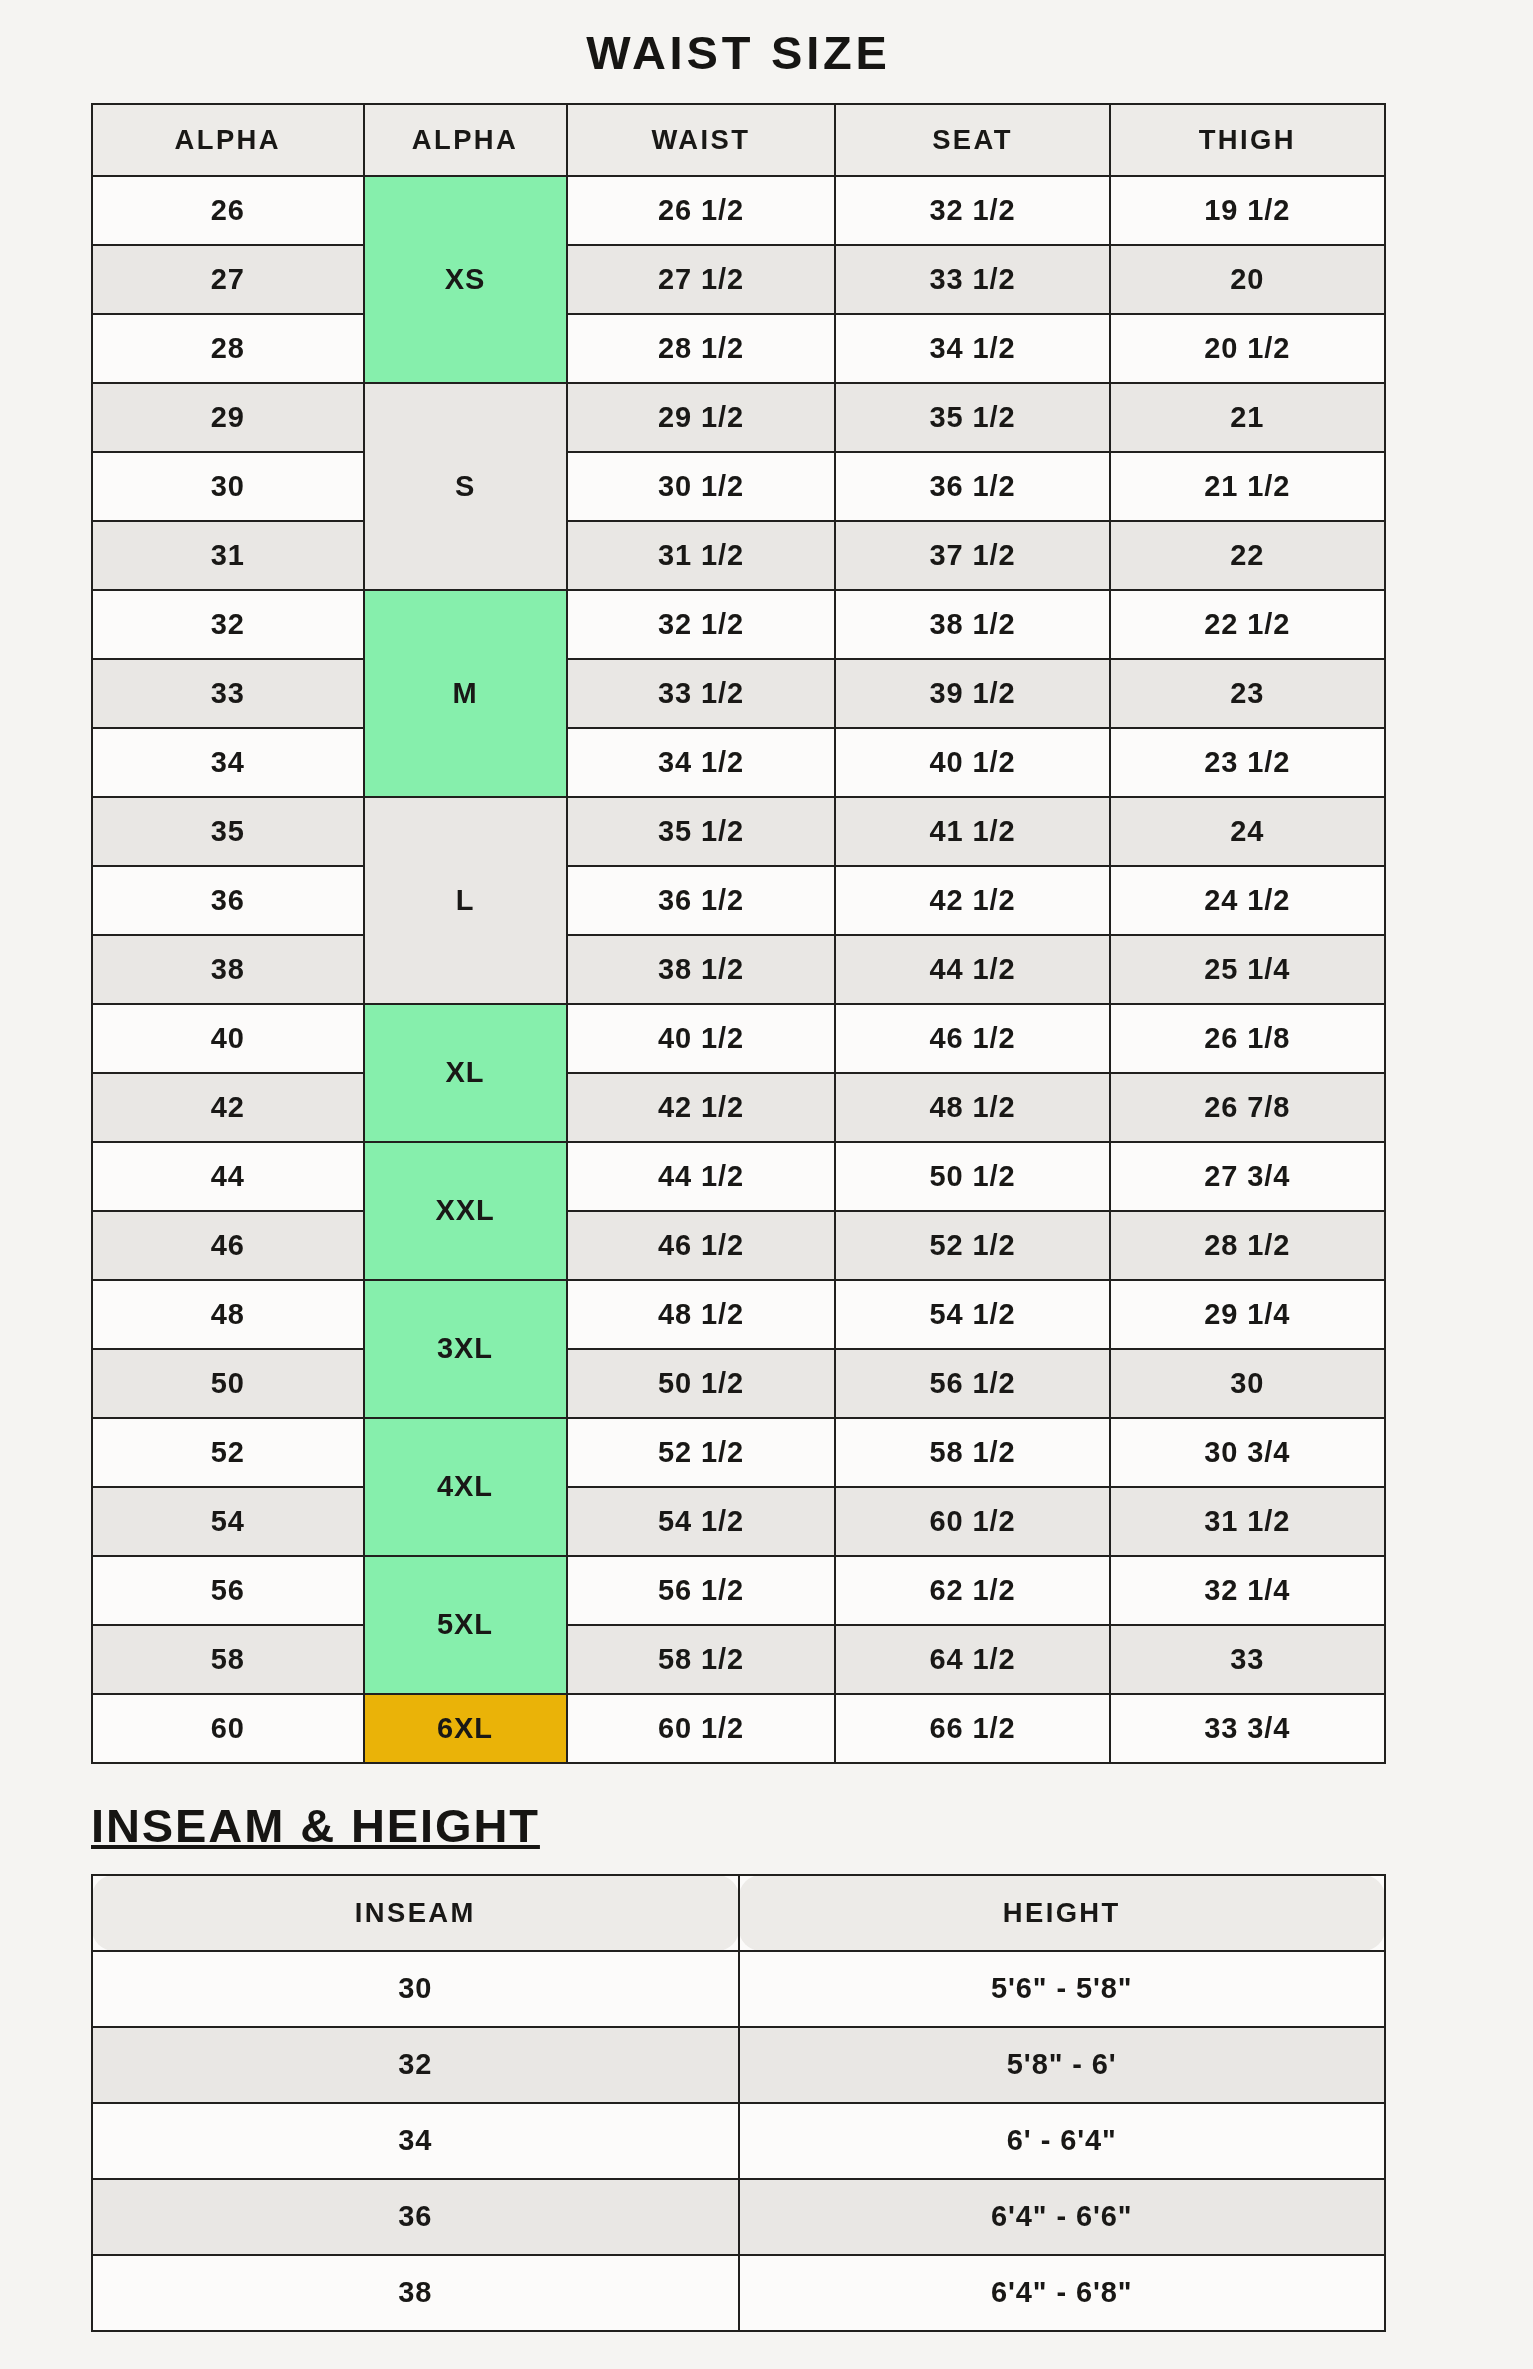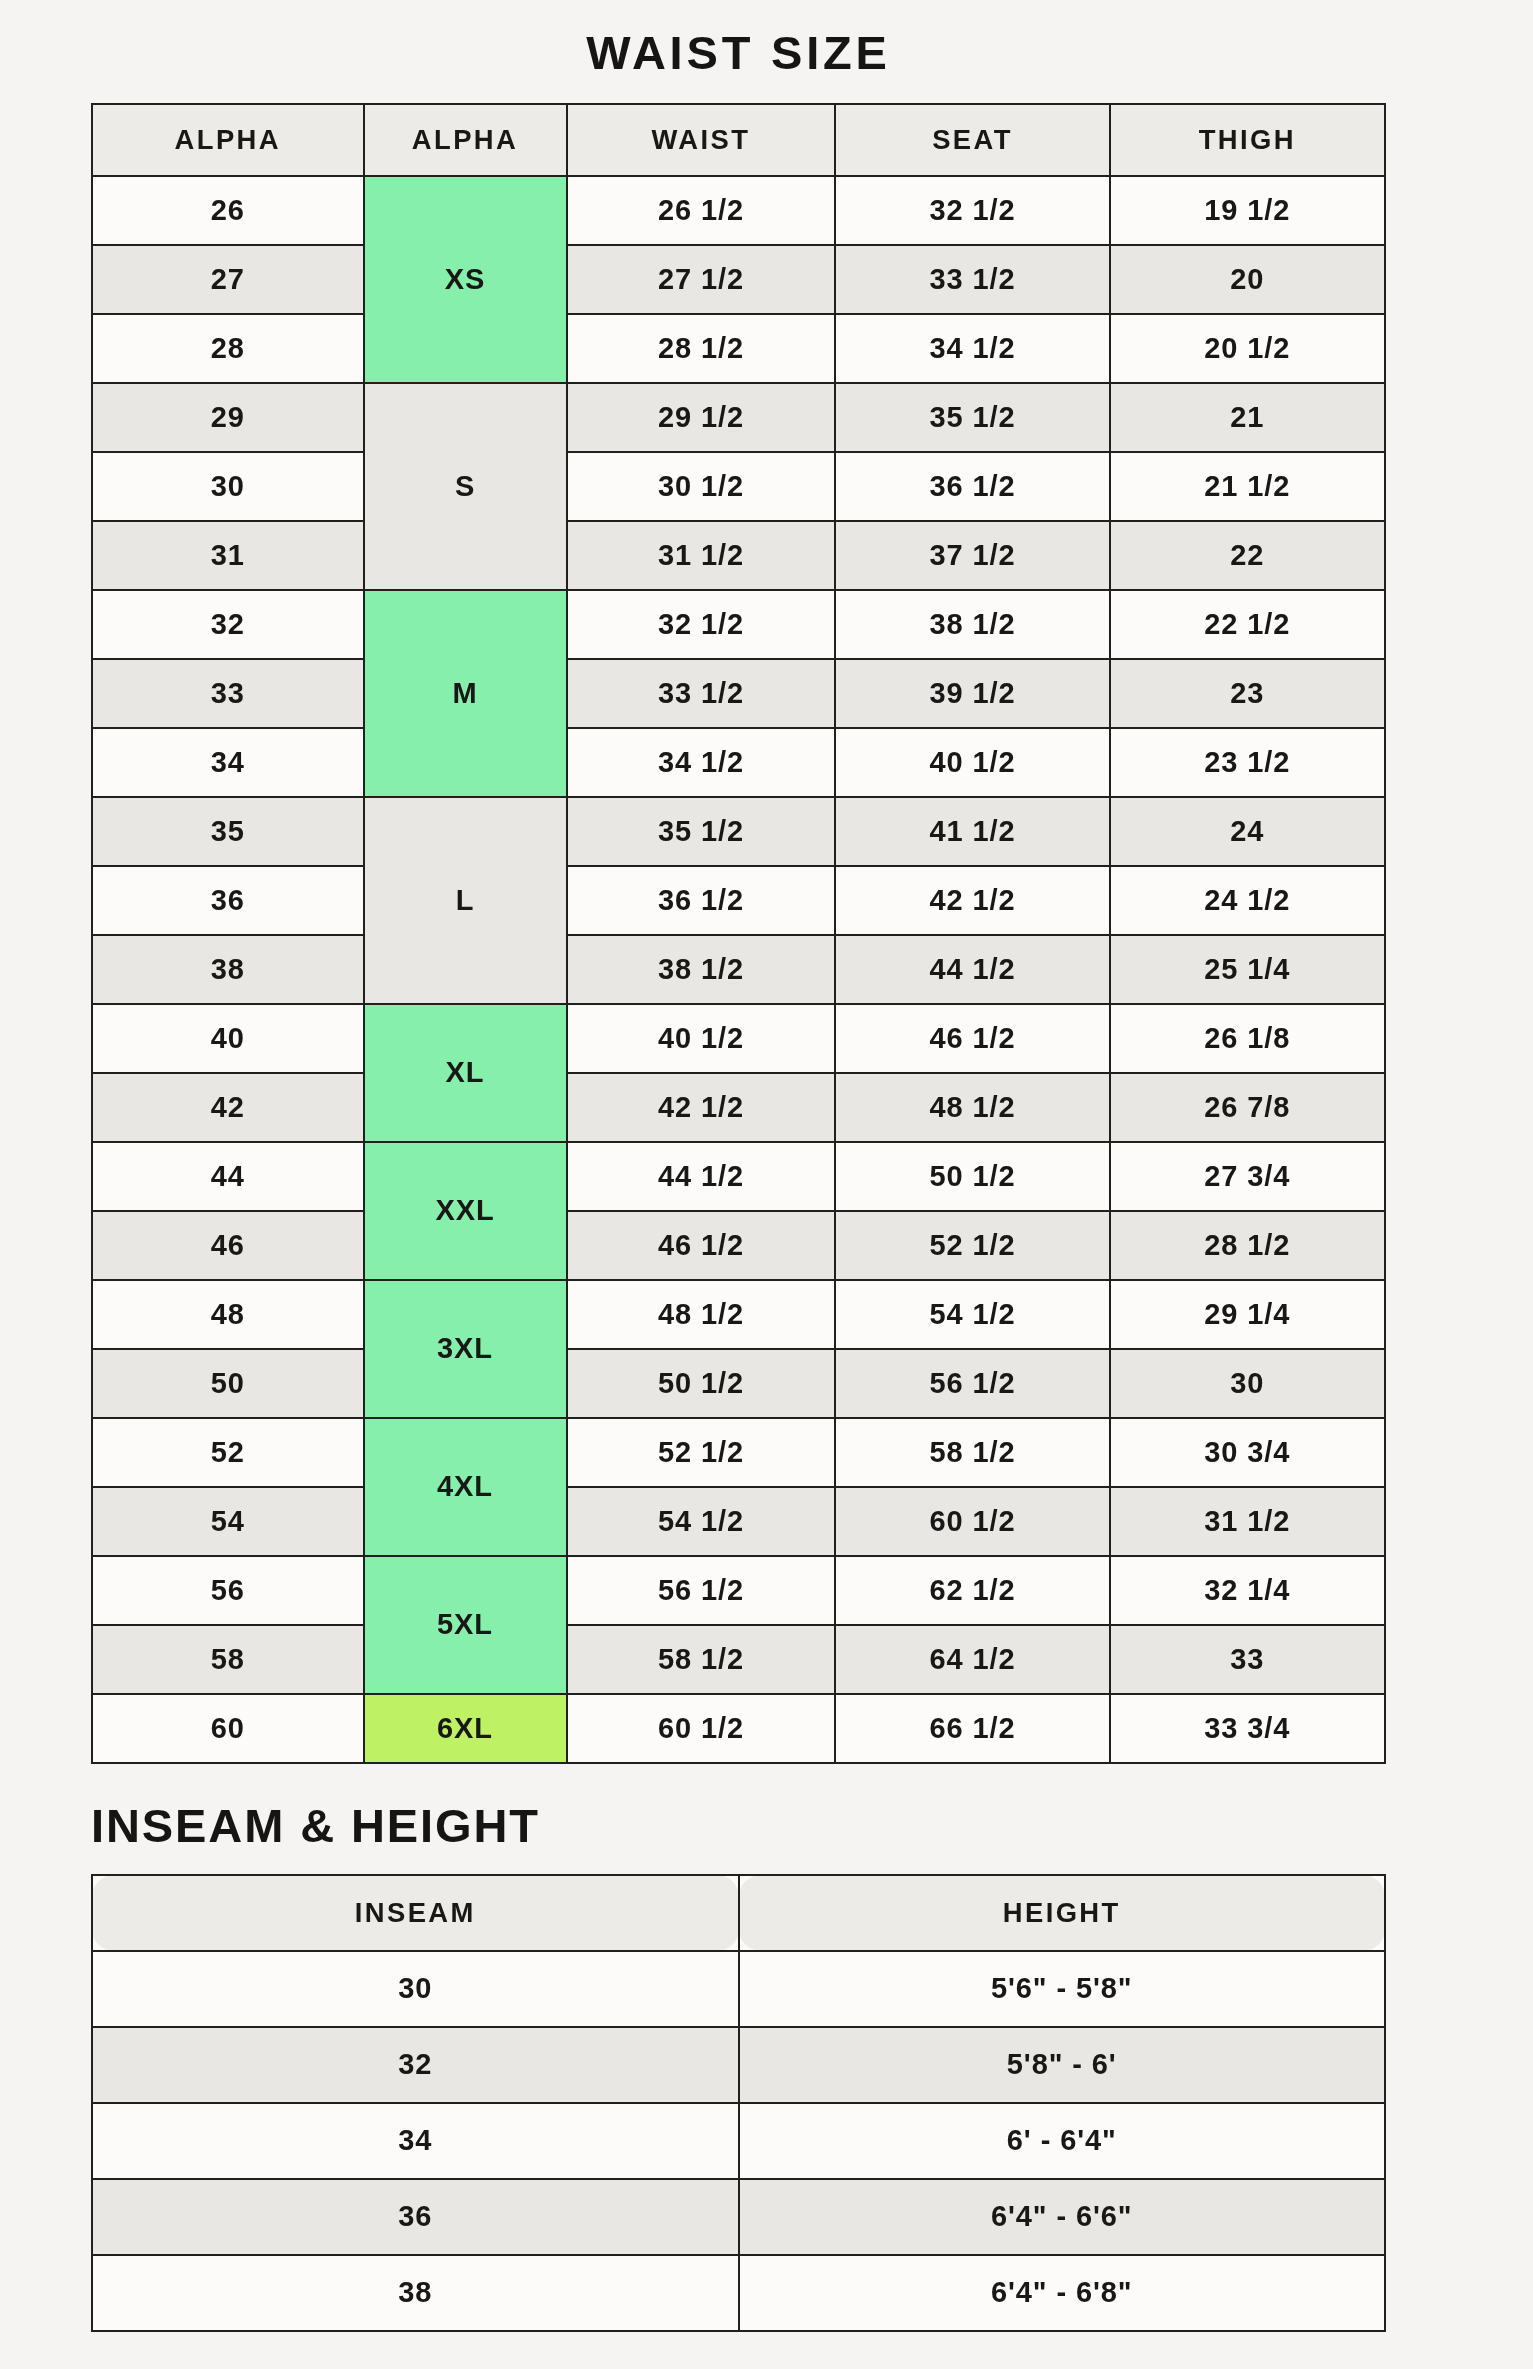--- a/index.html
+++ b/index.html
@@ -27,20 +27,21 @@
     color: #161513;
   }
   .title-left {
     margin: 0;
     padding: 34px 0 21px 0;
     text-align: left;
     font-size: 47px;
     font-weight: bold;
     letter-spacing: 1.9px;
     color: #161513;
+    text-decoration: underline;
   }
   table {
     width: 100%;
     border-collapse: collapse;
     table-layout: fixed;
     background: #fcfbfa;
   }
   th, td {
     border: 2.8px solid #21201e;
     text-align: center;
@@ -57,21 +58,21 @@
     background: #edebe8;
   }
   td {
     height: 65px;
     font-size: 29px;
     letter-spacing: 0.9px;
     background: #fcfbfa;
   }
   tr.g td { background: #e9e7e4; }
   td.alpha { background: #86efac; }
-  td.alpha.g6 { background: #bef264; }
+  td.alpha.g6 { background: #eab308; }
   .inseam-table th { height: 72px; border-radius: 22px; }
   .inseam-table td { height: 72px; }
   
   col.c-size  { width: 21.0%; }
   col.c-alpha { width: 15.7%; }
   col.c-waist { width: 20.8%; }
   col.c-seat  { width: 21.2%; }
   col.c-thigh { width: 21.3%; }
   
   col.c-inseam { width: 50%; }

